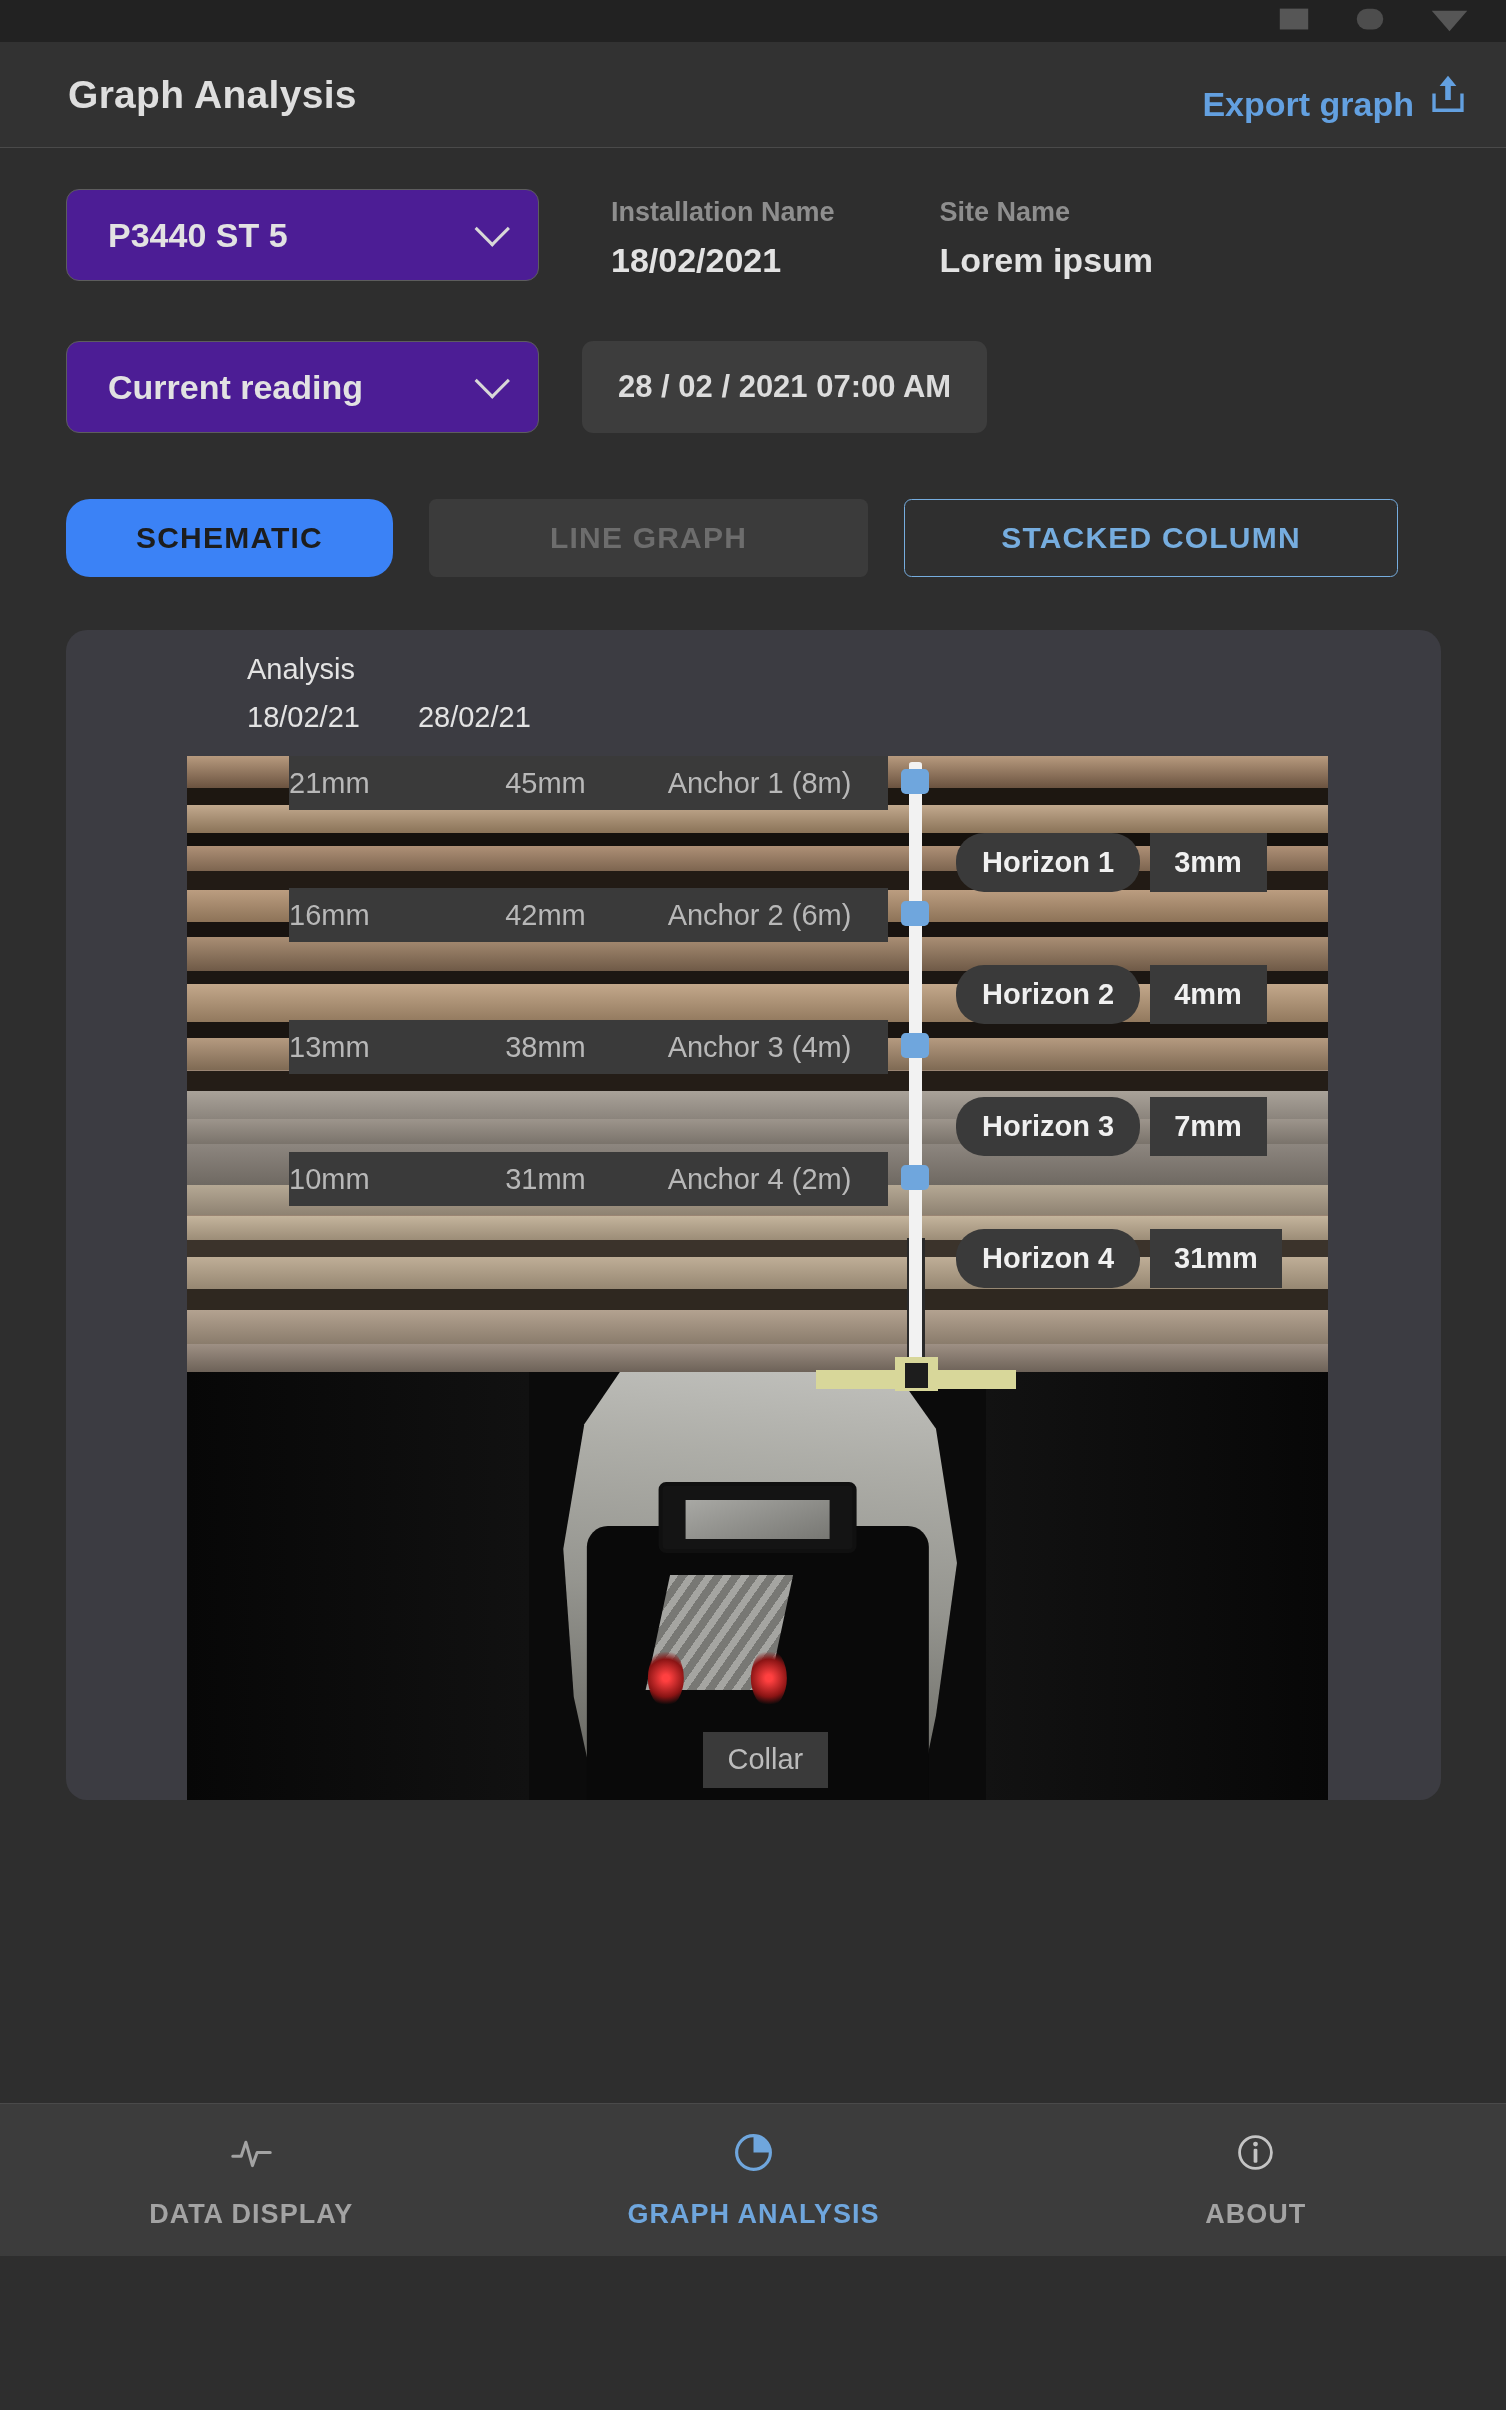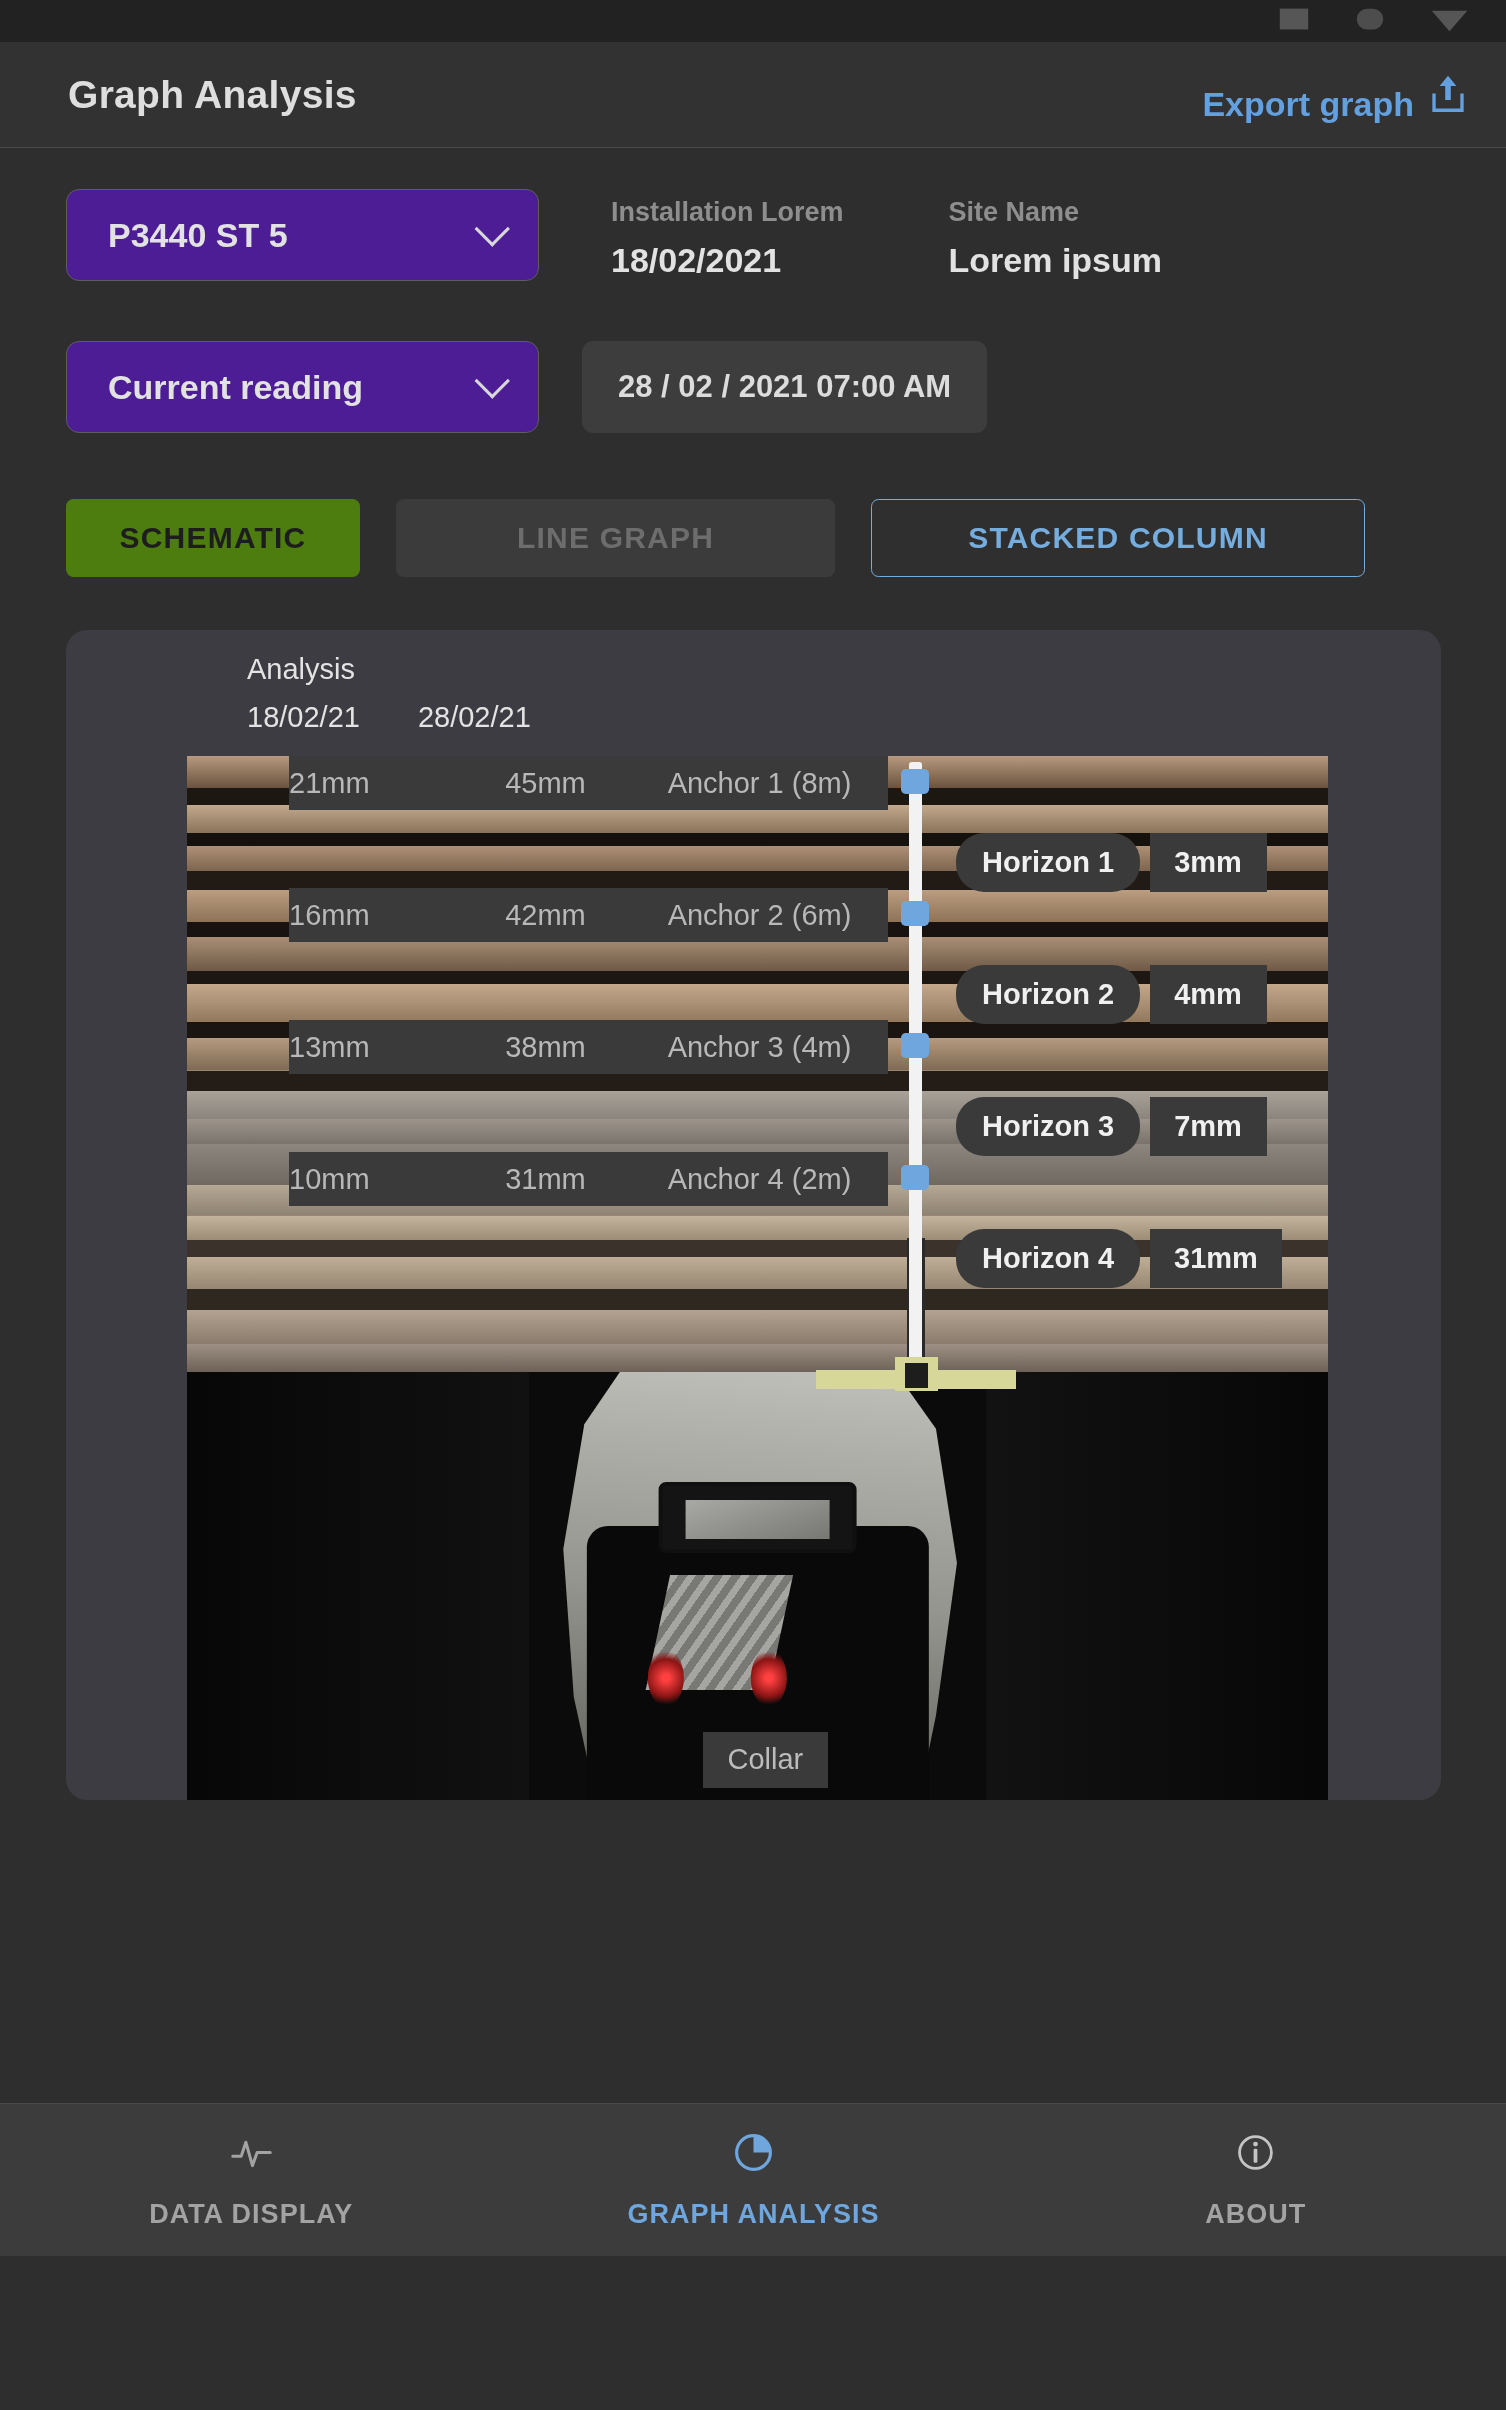--- a/index.html
+++ b/index.html
@@ -138,21 +138,21 @@
     border-radius: 7.5px;
     display: flex;
     align-items: center;
     justify-content: center;
     font-size: 30px;
     font-weight: bold;
     letter-spacing: 1.2px;
     cursor: pointer;
     border: 1.9px solid transparent;
   }
-  .tab.schematic { width: 294px; background: #4d7c0f; color: #1d1d1d; }
+  .tab.schematic { width: 327px; background: #3b82f6; color: #1d1d1d; border-radius: 24px; }
   .tab.line      { width: 439px; background: #3b3b3b; color: #6d6d6d; }
   .tab.stacked   { width: 494px; background: #2f2f2f; color: #76addf; border-color: #76addf; }
 
   
   .card {
     margin: 53px 66px 0 66px;
     background: #3c3c42;
     border-radius: 21px;
     height: 1170px;
     position: relative;
@@ -428,21 +428,21 @@
 
 <div class="content">
 
   <div class="form-area">
     <div class="row">
       <div class="select-box">
         <span class="select-value">P3440 ST 5</span>
         <span class="chev"></span>
       </div>
       <div class="field-group">
-        <div class="field-label">Installation Lorem</div>
+        <div class="field-label">Installation Name</div>
         <div class="field-value">18/02/2021</div>
       </div>
       <div class="field-group site" style="margin-left:105px">
         <div class="field-label">Site Name</div>
         <div class="field-value">Lorem ipsum</div>
       </div>
     </div>
 
     <div class="row" style="margin-top:60px">
       <div class="select-box">

